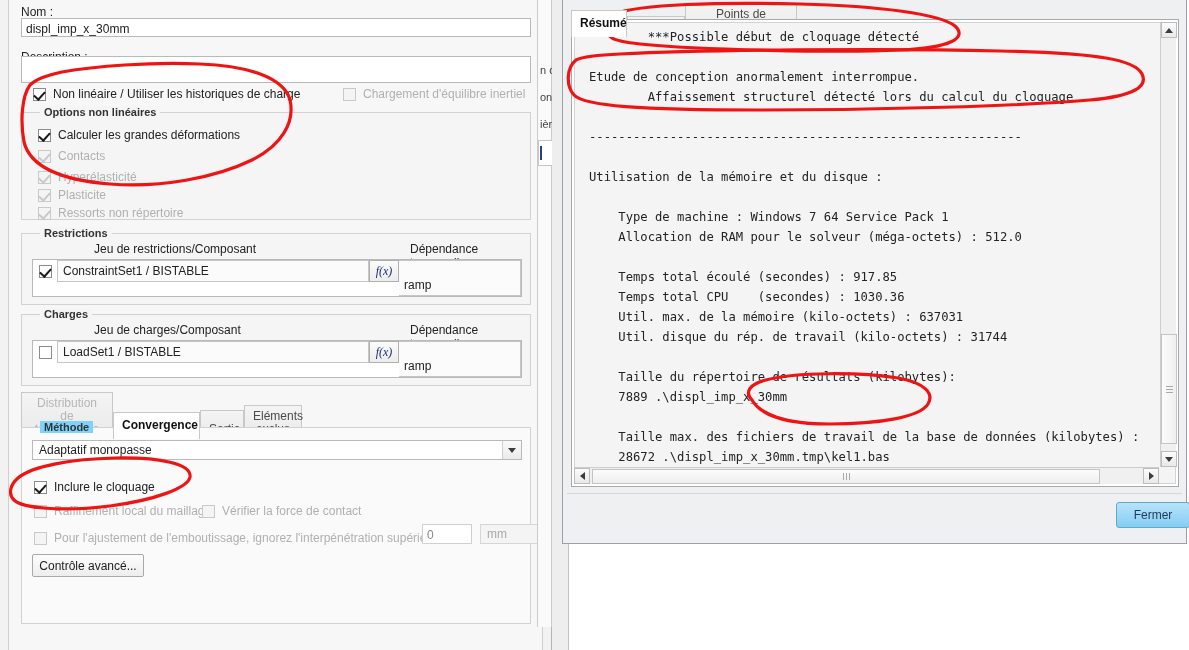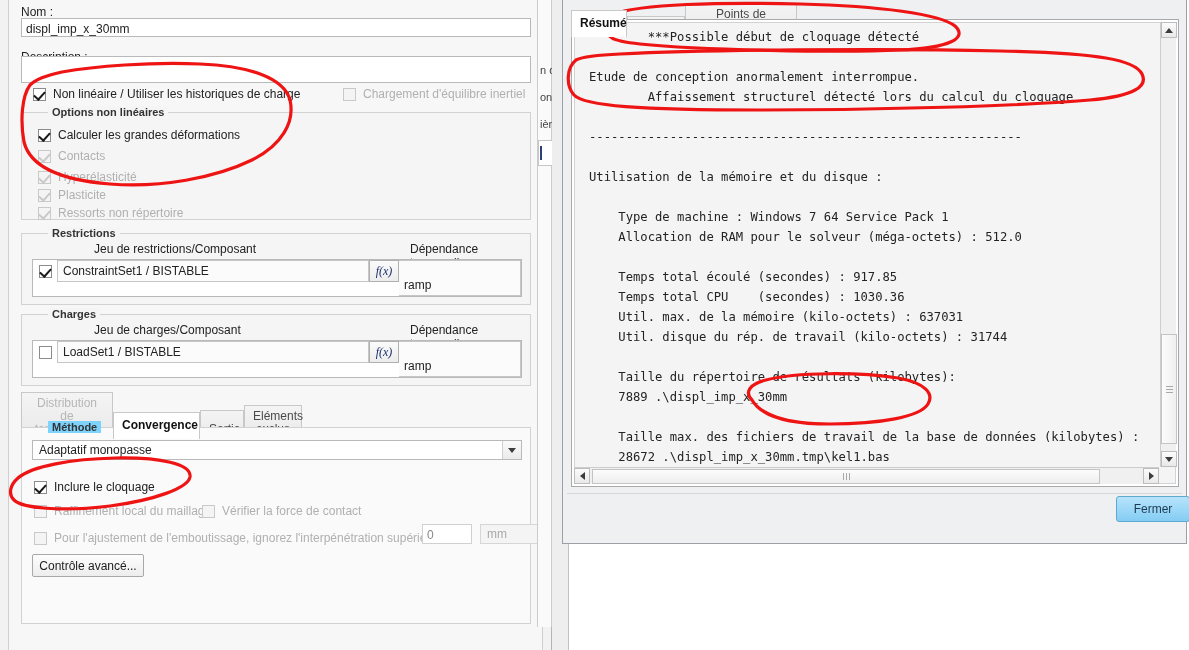--- a/index.html
+++ b/index.html
@@ -36,21 +36,21 @@
     padding: 3px 4px;
     line-height: 14px;
   }
   .group {
     border: 1px solid #d2d2d2;
     background: #f5f5f5;
     box-sizing: border-box;
     position: absolute;
   }
   .group-title {
-    position: absolute; top: -7px; left: 26px;
+    position: absolute; top: -7px; left: 18px;
     background: #f5f5f5; padding: 0 4px;
     font-size: 11px; color: #333; font-weight: bold;
   }
 
   
   .cb {
     display: inline-block; width: 13px; height: 13px;
     border: 1px solid #8c8c8c; background: #fff;
     box-sizing: border-box; vertical-align: middle; position: relative;
   }
@@ -208,21 +208,21 @@
   .hthumb {
     height: 15px; background: linear-gradient(#fcfcfc,#eeeeee);
     border: 1px solid #c4c4c4; box-sizing: border-box;
     display: flex; align-items: center; justify-content: center;
   }
   .dlg-footer {
     position: absolute; left: 4px; right: 4px; bottom: 4px; height: 46px;
     background: #eef0f1; border-top: 1px solid #d5d7d9; box-sizing: border-box;
   }
   .fermer-btn {
-    position: absolute; right: -8px; top: 2px; width: 72px; height: 24px;
+    position: absolute; right: -8px; top: 8px; width: 72px; height: 24px;
     background: linear-gradient(#b7e3fb,#84cdf4);
     border: 1px solid #5fa9cf; border-radius: 3px;
     font-size: 12px; color: #1c3a52;
     display: flex; align-items: center; justify-content: center;
   }
 
   
   .annot {
     position: absolute; left: 0; top: 0; width: 1189px; height: 650px;
     pointer-events: none;

